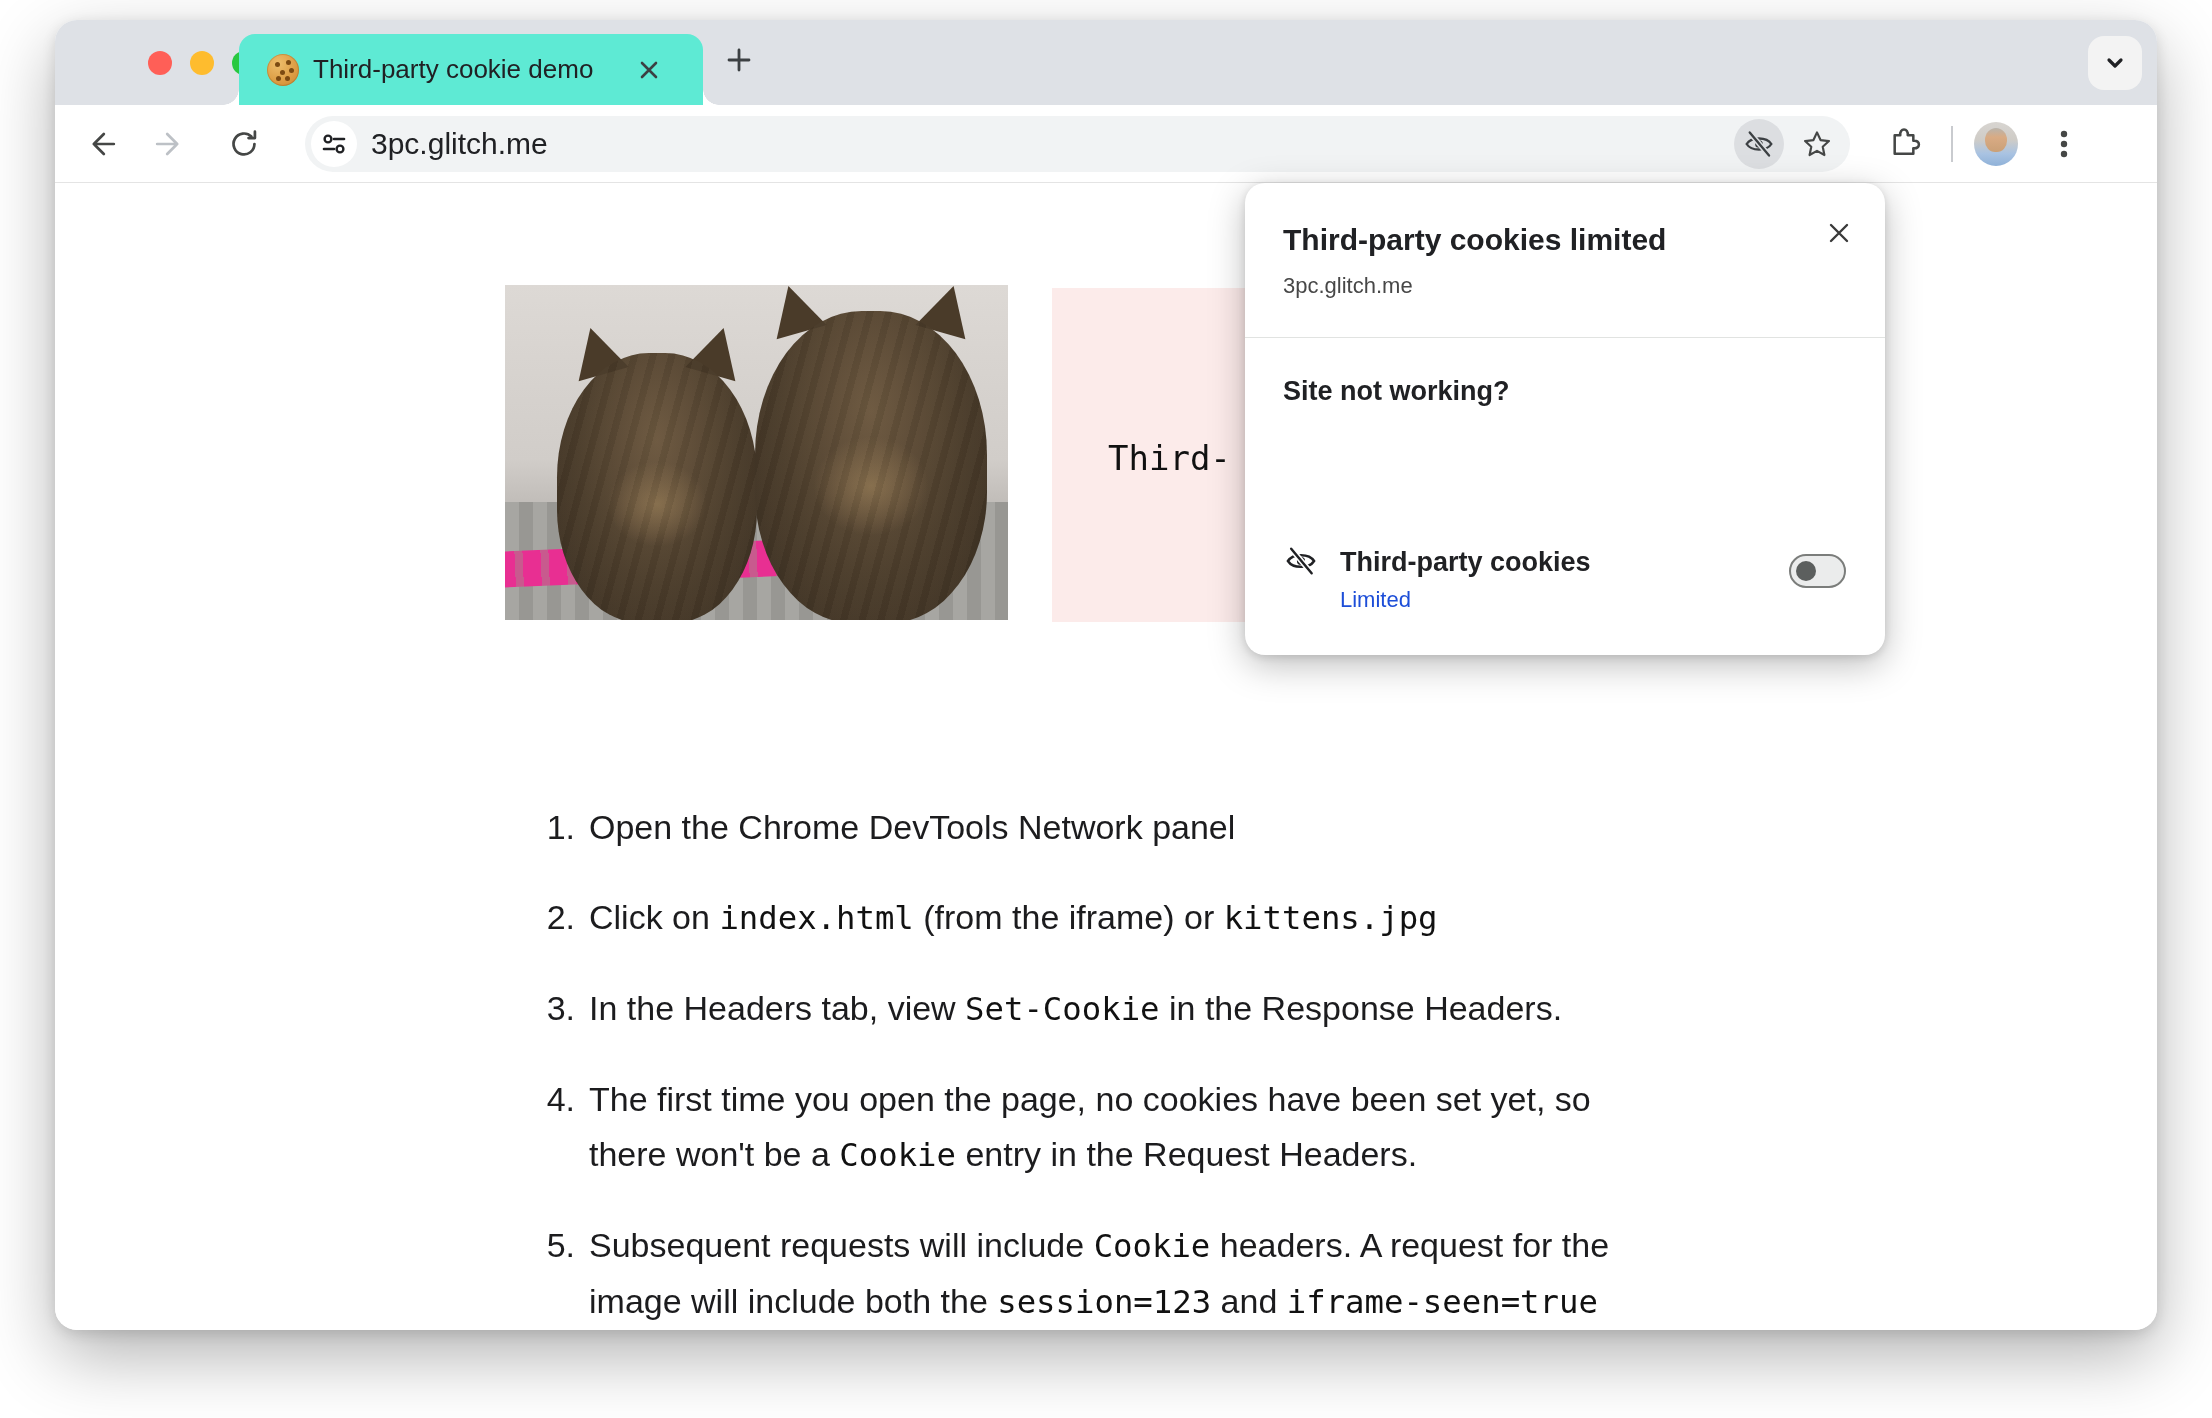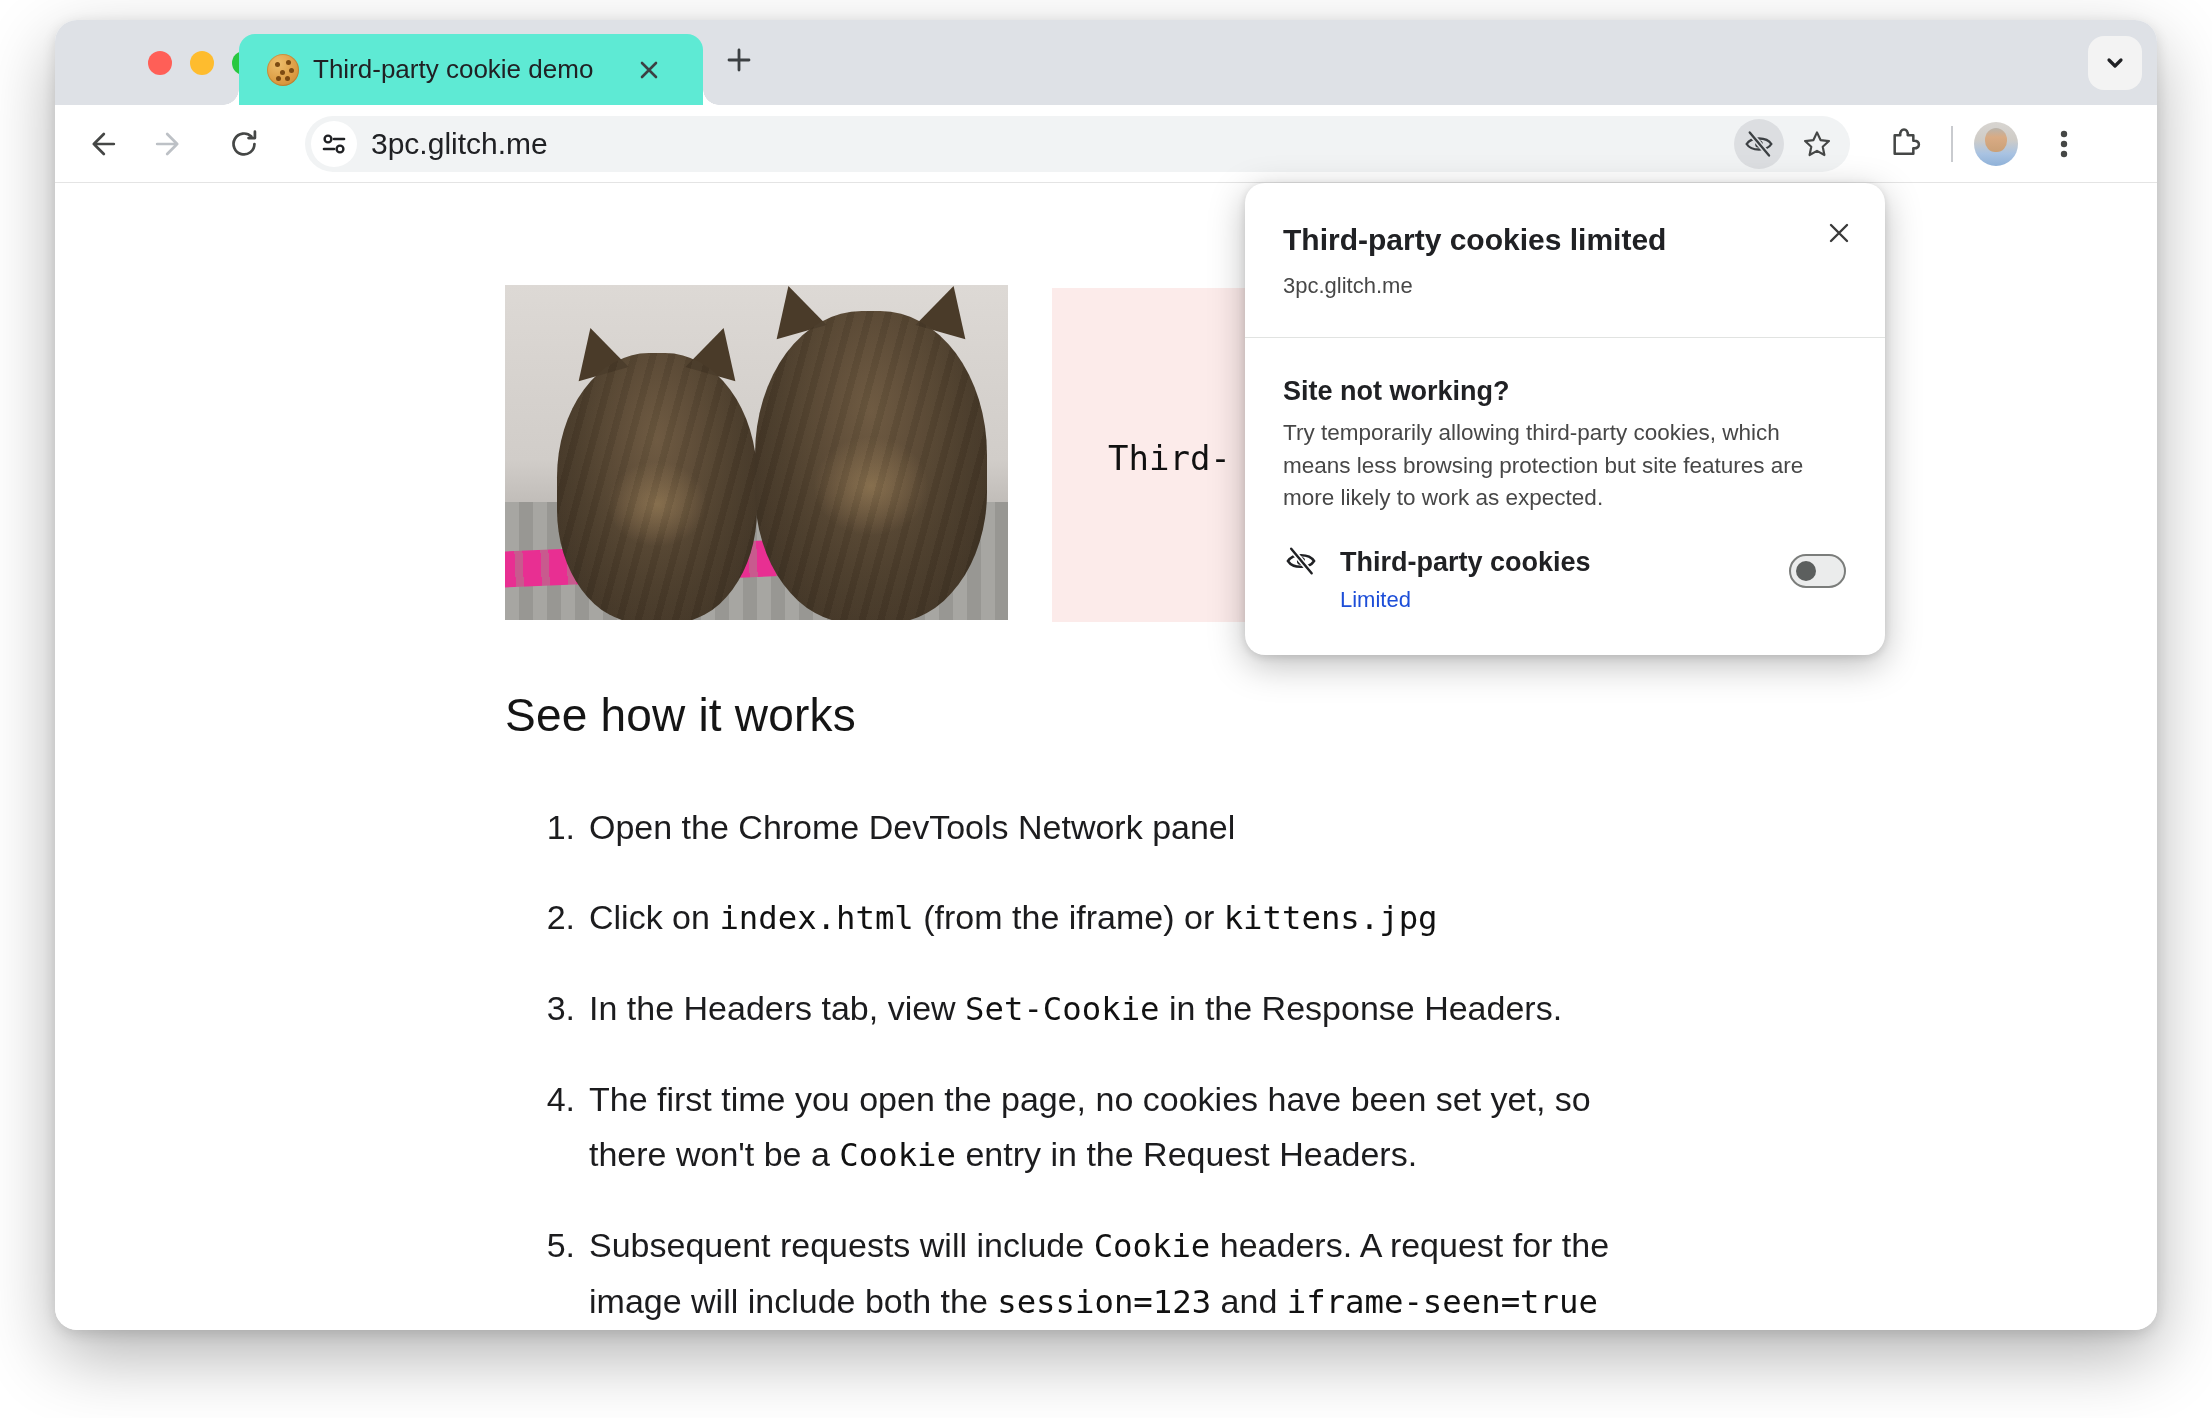--- a/index.html
+++ b/index.html
@@ -247,21 +247,20 @@
           <span class="ear e1"></span>
             <span class="ear e2"></span>
             <span class="muzzle"></span>
         </div>
       </div>
 
       <div class="iframe-box">
         <span>Third-</span>
       </div>
 
-      <h1 class="page-h1">See how it works</h1>
 
       <ol class="steps">
           <li><span>Open the Chrome DevTools Network panel</span></li>
           <li><span>Click on </span><code>index.html</code><span> (from the iframe) or </span><code>kittens.jpg</code></li>
           <li><span>In the Headers tab, view </span><code>Set-Cookie</code><span> in the Response Headers.</span></li>
           <li><span>The first time you open the page, no cookies have been set yet, so there won't be a </span><code>Cookie</code><span> entry in the Request Headers.</span></li>
           <li><span>Subsequent requests will include </span><code>Cookie</code><span> headers. A request for the image will include both the </span><code>session=123</code><span> and </span><code>iframe-seen=true</code></li>
         </ol>
     </div>
 
@@ -269,21 +268,20 @@
       <div class="popup-title">Third-party cookies limited</div>
       <div class="popup-origin">3pc.glitch.me</div>
       <span class="popup-close">
         <svg width="30" height="30" viewBox="0 0 30 30">
             <path d="M7 7 L23 23 M23 7 L7 23" stroke="#3a3a3a" stroke-width="2.4" stroke-linecap="round"></path>
           </svg>
       </span>
       <div class="popup-divider"></div>
 
       <div class="popup-sec-title">Site not working?</div>
-      <div class="popup-body">Try temporarily allowing third-party cookies, which means less browsing protection but site features are more likely to work as expected.</div>
 
       <span class="row-eye">
         <svg width="36" height="36" viewBox="0 0 44 44">
           <path d="M6 22 C12 12.5, 32 12.5, 38 22 C32 31.5, 12 31.5, 6 22 Z" stroke="#202124" stroke-width="3" fill="none"></path>
           <circle cx="22" cy="22" r="5" fill="#202124"></circle>
           <path d="M10 7 L35 37" stroke="#ffffff" stroke-width="7"></path>
           <path d="M10 7 L35 37" stroke="#202124" stroke-width="3" stroke-linecap="round"></path>
         </svg>
       </span>
       <div class="row-label">Third-party cookies</div>

